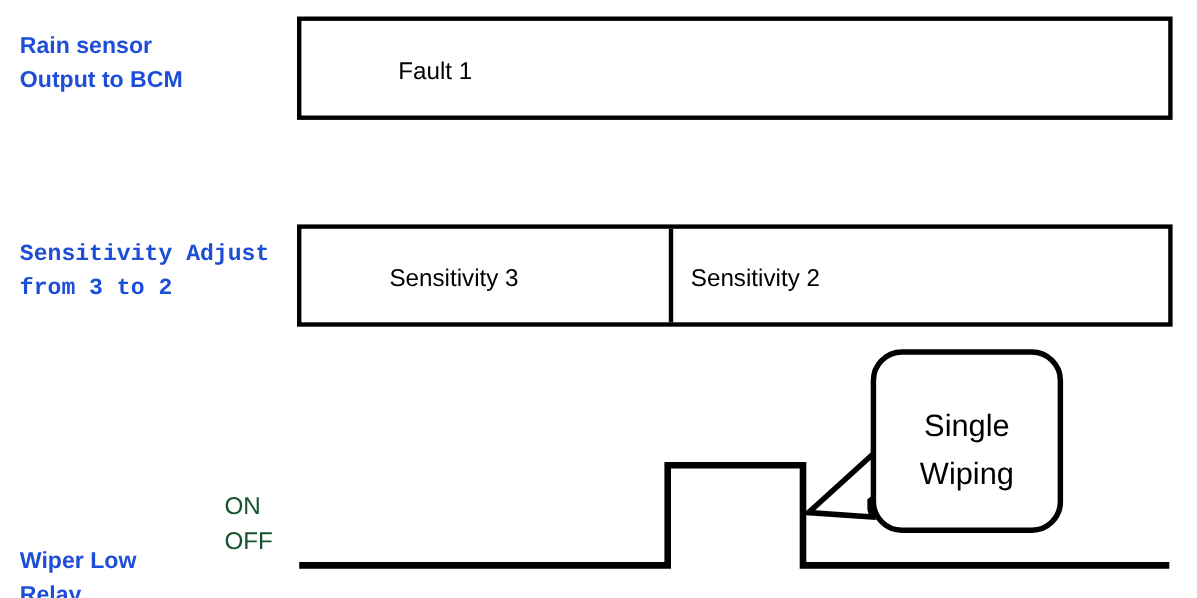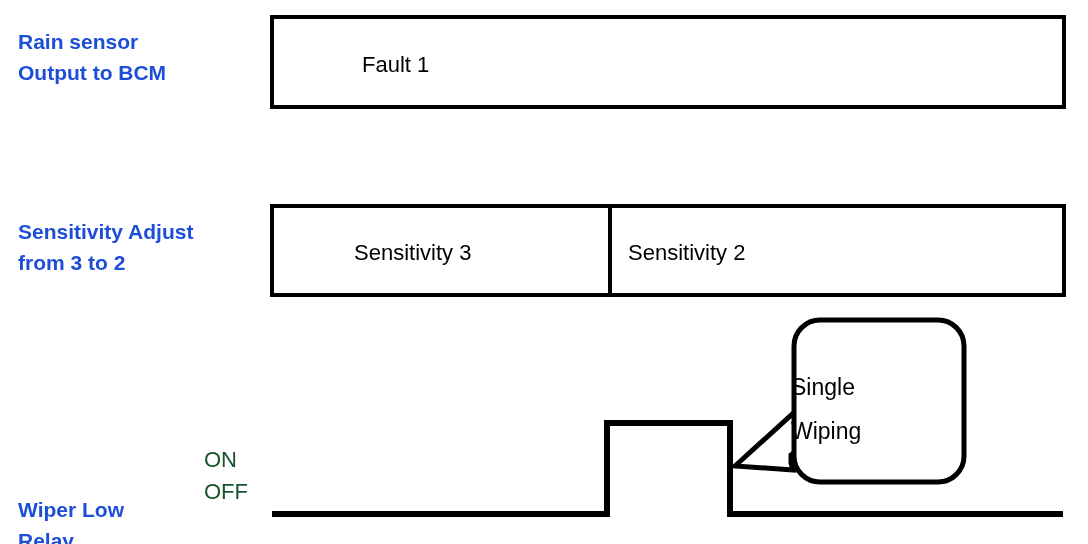--- a/index.html
+++ b/index.html
@@ -28,21 +28,21 @@
     position: absolute;
     font-family: "Liberation Sans", sans-serif;
     font-weight: bold;
     font-size: 21px;
     line-height: 31px;
     color: #1d4ed8;
     white-space: pre;
     letter-spacing: 0px;
   }
   #label-rain-sensor { left: 18px; top: 26px; }
-  #label-sensitivity { left: 18px; top: 216px; }
+  #label-sensitivity { left: 18px; top: 216px; font-family: Liberation Mono, monospace; }
   #label-wiper-relay { left: 18px; top: 446px; margin-top: 48px; }
 
   
   .state-label {
     position: absolute;
     font-family: "Liberation Sans", sans-serif;
     font-size: 22px;
     line-height: 24px;
     color: #14532d;
   }
@@ -100,23 +100,23 @@
     left: 791px;
     top: 317px;
     width: 176px;
     height: 168px;
   }
   #callout-text {
     position: absolute;
     left: 0;
     top: 48px;
     width: 176px;
-    text-align: left;
+    text-align: center;
     font-family: "Liberation Sans", sans-serif;
-    font-size: 23px;
+    font-size: 28px;
     line-height: 44px;
     color: #000;
     white-space: pre-line;
   }
 </style>
 </head>
 <body>
 
 <div class="stage">
 

